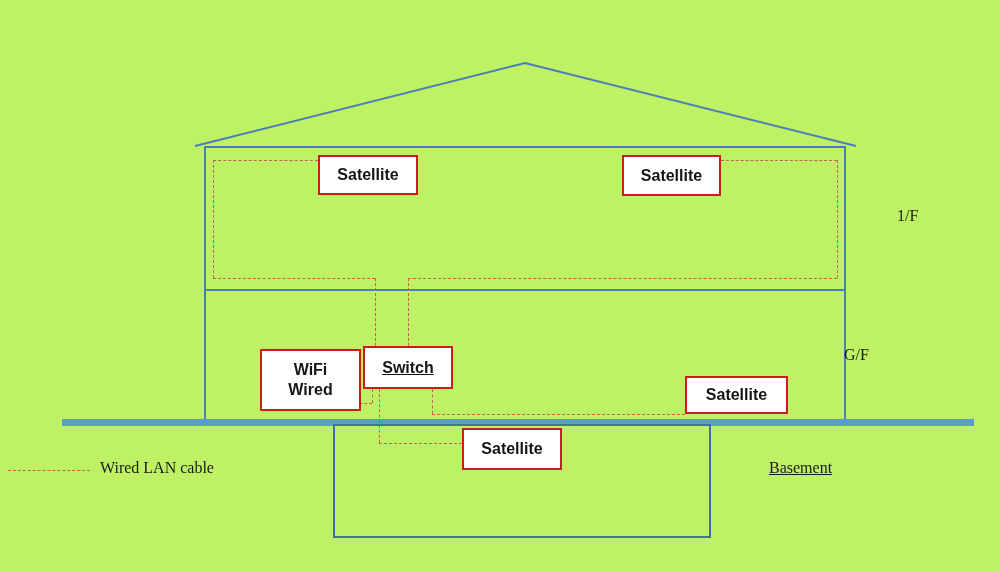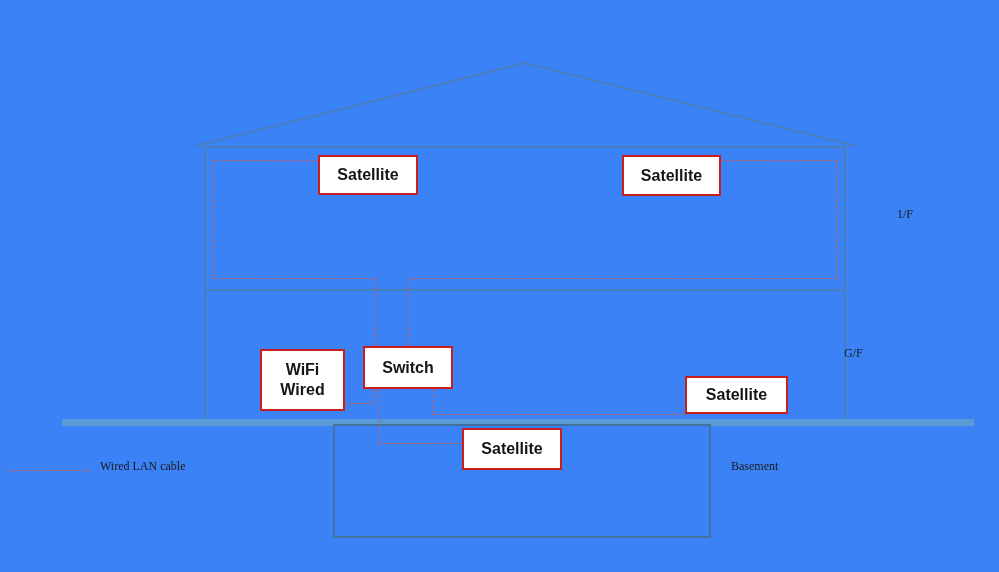--- a/index.html
+++ b/index.html
@@ -1,19 +1,19 @@
 <!DOCTYPE html>
 <html><head>
 <meta charset="utf-8">
 <style>
   html,body{margin:0;padding:0;background:#ffffff;}
   #canvas{
     position:relative;
     width:999px;height:572px;
-    background:#3b82f6;
+    background:#bef264;
     font-family:"Liberation Sans",sans-serif;
     overflow:hidden;
   }
   
   .blueline{position:absolute;background:#4a7ebb;}
   .ground{
     position:absolute;left:62px;top:419px;width:912px;height:7px;
     background:#5b9bd5;
   }
   .basement-rect{
@@ -32,21 +32,21 @@
     line-height:1.25;
     text-align:center;
   }
   
   .dash-h{position:absolute;height:0;border-top:1.5px dashed #c4605c;}
   .dash-v{position:absolute;width:0;border-left:1.5px dashed #c4605c;}
   
   .flabel{
     position:absolute;
     font-family:"Liberation Serif",serif;
-    font-size:12px;color:#1a1a1a;white-space:nowrap;
+    font-size:16px;color:#1a1a1a;white-space:nowrap;
   }
   svg{position:absolute;left:0;top:0;}
 </style>
 </head>
 <body>
 
 <div id="canvas">
 
   <svg width="999" height="572">
     <polyline points="195,146 525,63 856,146" fill="none" stroke="#4a7ebb" stroke-width="2"></polyline>
@@ -81,39 +81,39 @@
   <div class="dash-h" style="left:379px;top:443px;width:83px;"></div>
 
   <div class="node" style="left:318px;top:155px;width:100px;height:40px;">
     <span>Satellite</span>
   </div>
 
   <div class="node" style="left:622px;top:155px;width:99px;height:41px;">
     <span>Satellite</span>
   </div>
 
-  <div class="node" style="left:260px;top:349px;width:85px;height:62px;">
+  <div class="node" style="left:260px;top:349px;width:101px;height:62px;">
     <span>WiFi</span>
     <span>Wired</span>
   </div>
 
-  <div class="node" style="left:363px;top:346px;width:90px;height:43px;">
+  <div class="node" style="left:363px;top:346px;width:90px;height:43px;text-decoration:underline;">
     <span>Switch</span>
   </div>
 
   <div class="node" style="left:685px;top:376px;width:103px;height:38px;">
     <span>Satellite</span>
   </div>
 
   <div class="node" style="left:462px;top:428px;width:100px;height:42px;">
     <span>Satellite</span>
   </div>
 
   <div class="flabel" style="left:897px;top:207px;">1/F</div>
   <div class="flabel" style="left:844px;top:346px;">G/F</div>
-  <div class="flabel" style="left:731px;top:459px;">Basement</div>
+  <div class="flabel" style="left:769px;top:459px;text-decoration:underline;">Basement</div>
 
   <div>
     <div class="dash-h" style="left:8px;top:470px;width:82px;"></div>
     <div class="flabel" style="left:100px;top:459px;text-align:center;">Wired LAN cable</div>
   </div>
 
 </div>
 
 </body></html>

